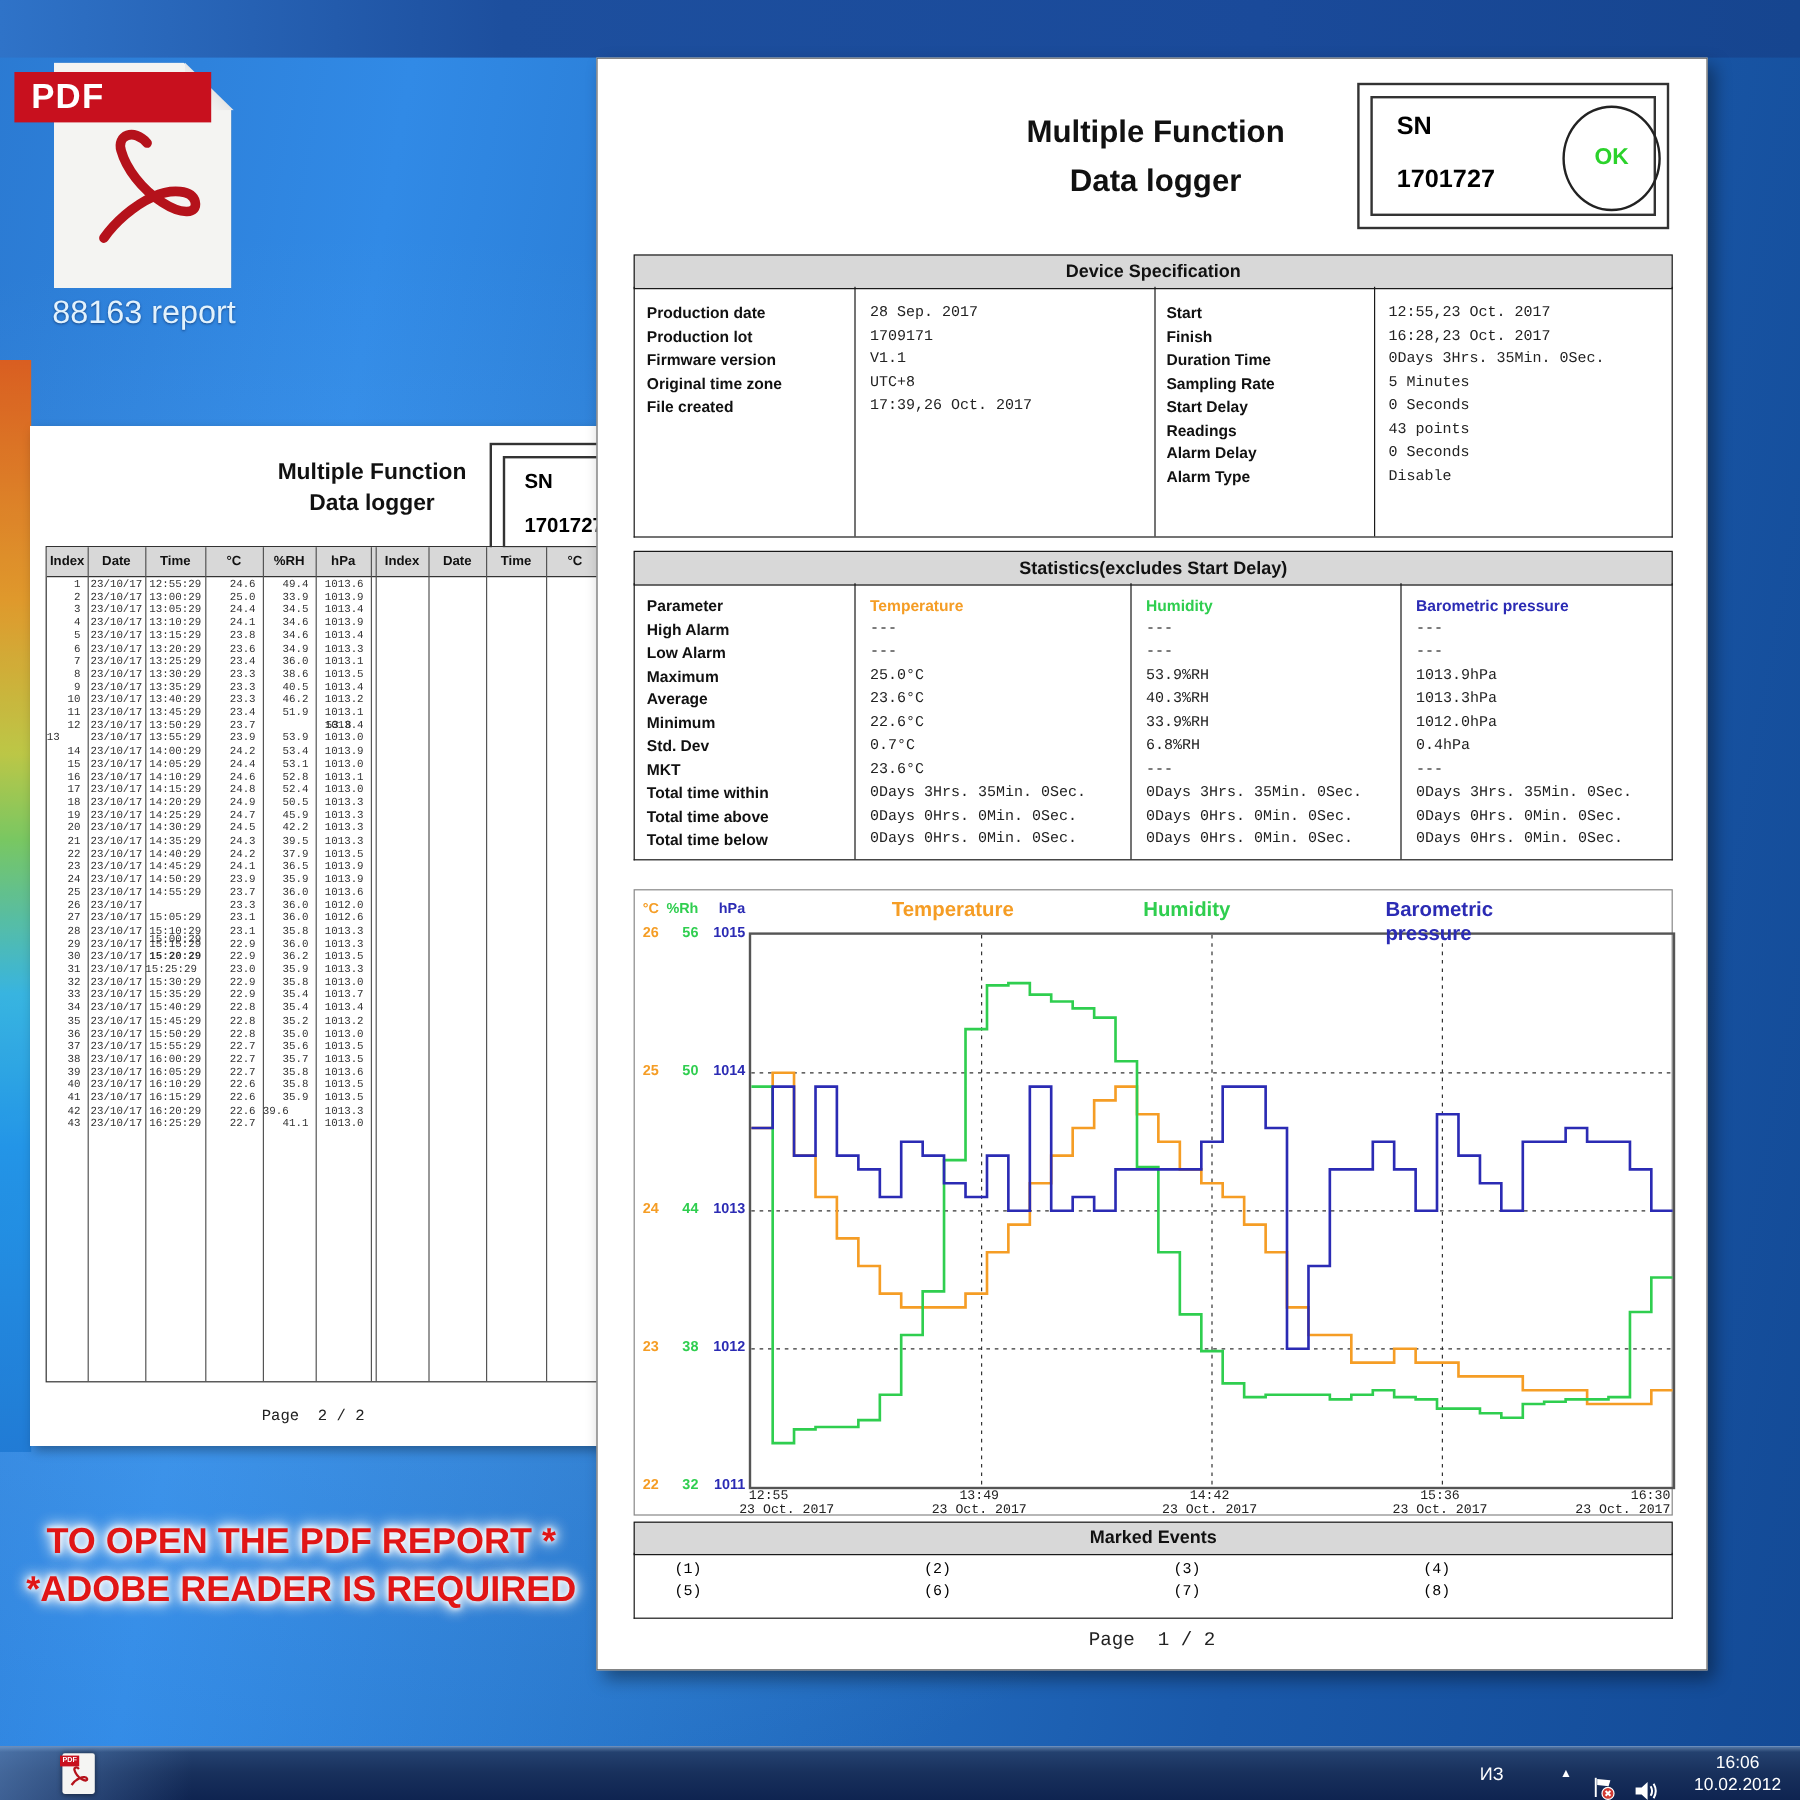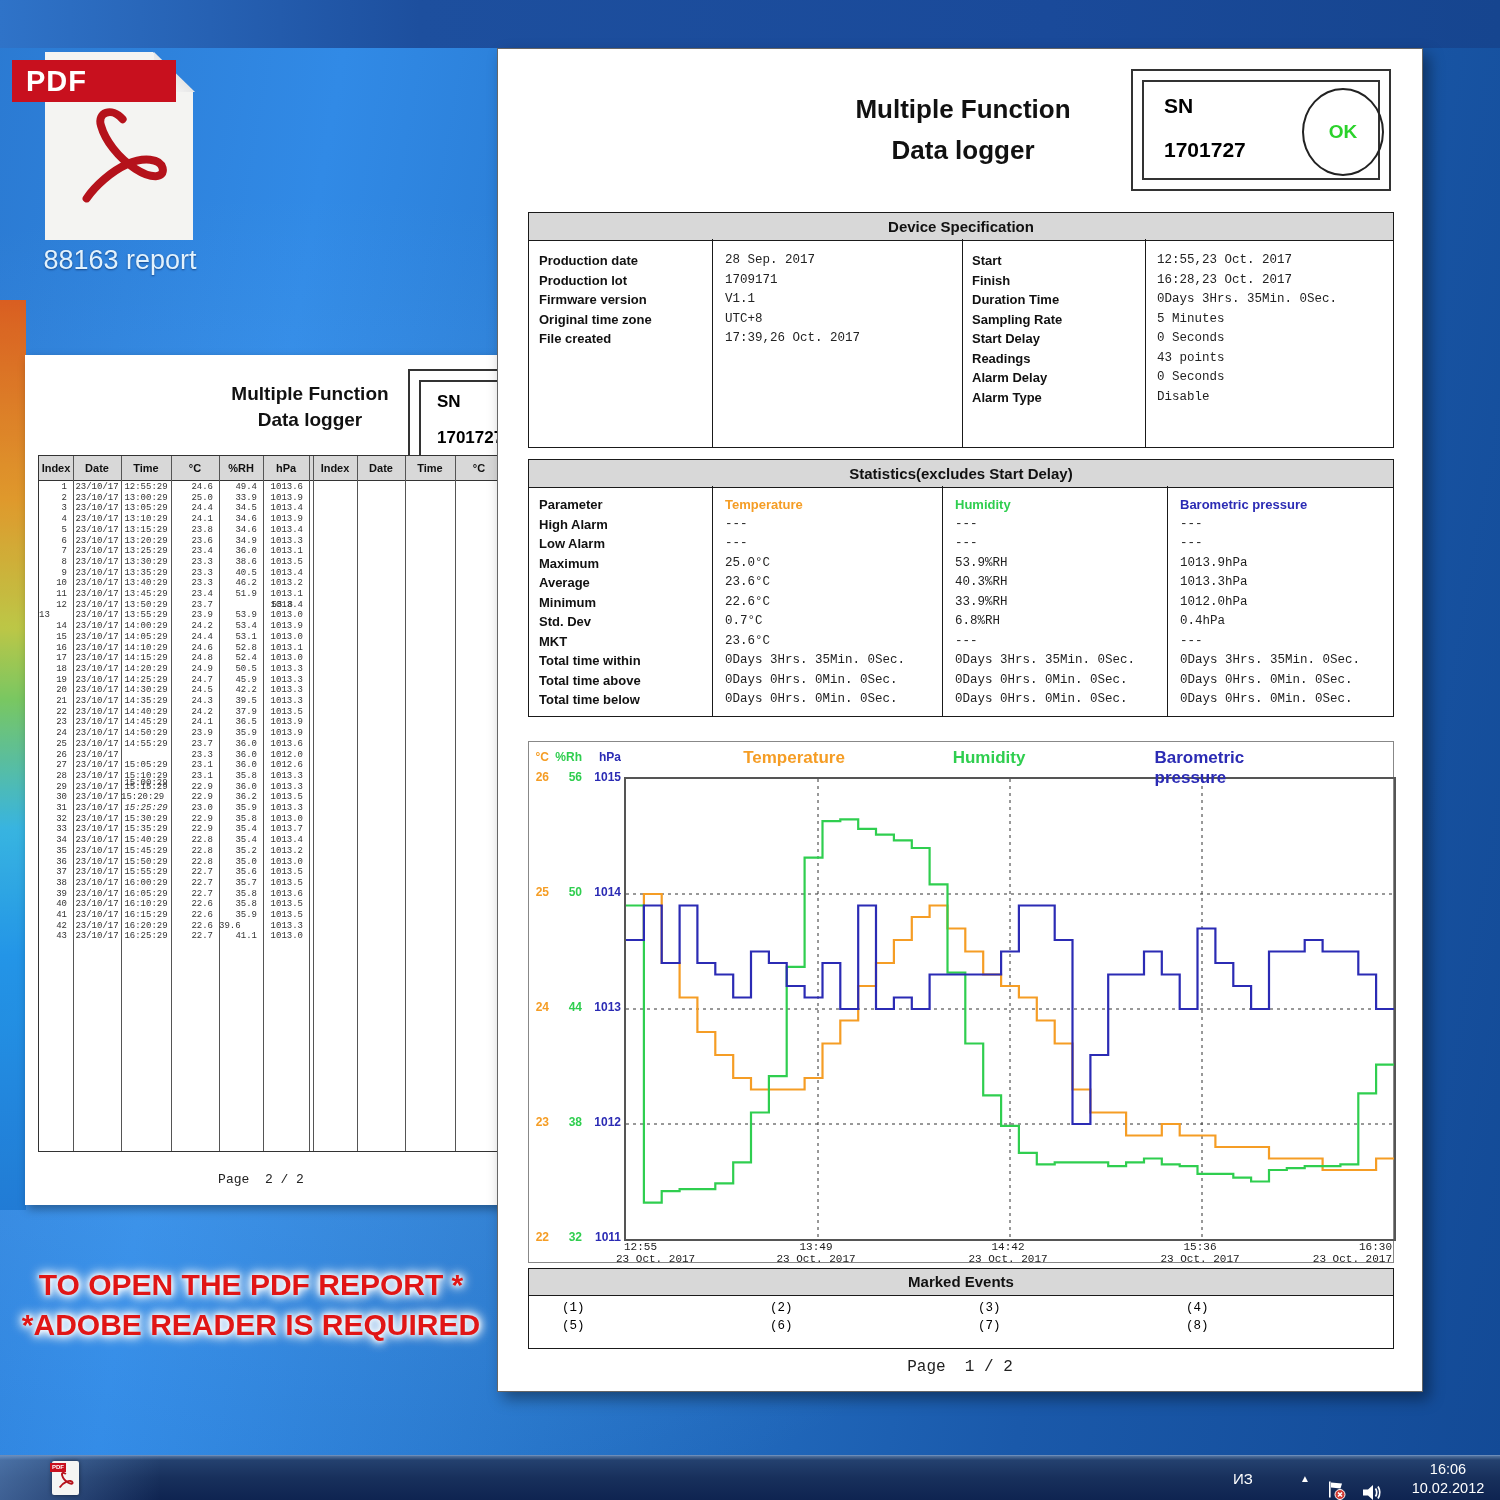--- a/index.html
+++ b/index.html
@@ -301,27 +301,27 @@
       <div class="p2c" style="left: 180px; top: 314.9px; width: 38px; text-align: right;">35.8</div>
       <div class="p2c" style="left: 224px; top: 314.9px; width: 40px; text-align: right;">1013.3</div>
       <div class="p2c" style="left: 0px; top: 325.6px; width: 28px; text-align: right;">29</div>
       <div class="p2c" style="left: 34px; top: 325.6px; width: 48px; text-align: center;">23/10/17</div>
       <div class="p2c" style="left: 82px; top: 325.6px; width: 50px; text-align: center;">15:15:29</div>
       <div class="p2c" style="left: 132px; top: 325.6px; width: 42px; text-align: right;">22.9</div>
       <div class="p2c" style="left: 180px; top: 325.6px; width: 38px; text-align: right;">36.0</div>
       <div class="p2c" style="left: 224px; top: 325.6px; width: 40px; text-align: right;">1013.3</div>
       <div class="p2c" style="left: 0px; top: 336.3px; width: 28px; text-align: right;">30</div>
       <div class="p2c" style="left: 34px; top: 336.3px; width: 48px; text-align: center;">23/10/17</div>
-      <div class="p2c" style="left: 82px; top: 336.3px; width: 50px; ">15:20:29</div>
+      <div class="p2c" style="left: 82px; top: 336.3px; width: 50px; text-align: center; font-weight: bold;">15:20:29</div>
       <div class="p2c" style="left: 132px; top: 336.3px; width: 42px; text-align: right;">22.9</div>
       <div class="p2c" style="left: 180px; top: 336.3px; width: 38px; text-align: right;">36.2</div>
       <div class="p2c" style="left: 224px; top: 336.3px; width: 40px; text-align: right;">1013.5</div>
       <div class="p2c" style="left: 0px; top: 347px; width: 28px; text-align: right;">31</div>
       <div class="p2c" style="left: 34px; top: 347px; width: 48px; text-align: center;">23/10/17</div>
-      <div class="p2c" style="left: 82px; top: 347px; width: 50px; text-align: center; font-style: italic;">15:25:29</div>
+      <div class="p2c" style="left: 82px; top: 347px; width: 50px; ">15:25:29</div>
       <div class="p2c" style="left: 132px; top: 347px; width: 42px; text-align: right;">23.0</div>
       <div class="p2c" style="left: 180px; top: 347px; width: 38px; text-align: right;">35.9</div>
       <div class="p2c" style="left: 224px; top: 347px; width: 40px; text-align: right;">1013.3</div>
       <div class="p2c" style="left: 0px; top: 357.7px; width: 28px; text-align: right;">32</div>
       <div class="p2c" style="left: 34px; top: 357.7px; width: 48px; text-align: center;">23/10/17</div>
       <div class="p2c" style="left: 82px; top: 357.7px; width: 50px; text-align: center;">15:30:29</div>
       <div class="p2c" style="left: 132px; top: 357.7px; width: 42px; text-align: right;">22.9</div>
       <div class="p2c" style="left: 180px; top: 357.7px; width: 38px; text-align: right;">35.8</div>
       <div class="p2c" style="left: 224px; top: 357.7px; width: 40px; text-align: right;">1013.0</div>
       <div class="p2c" style="left: 0px; top: 368.4px; width: 28px; text-align: right;">33</div>

